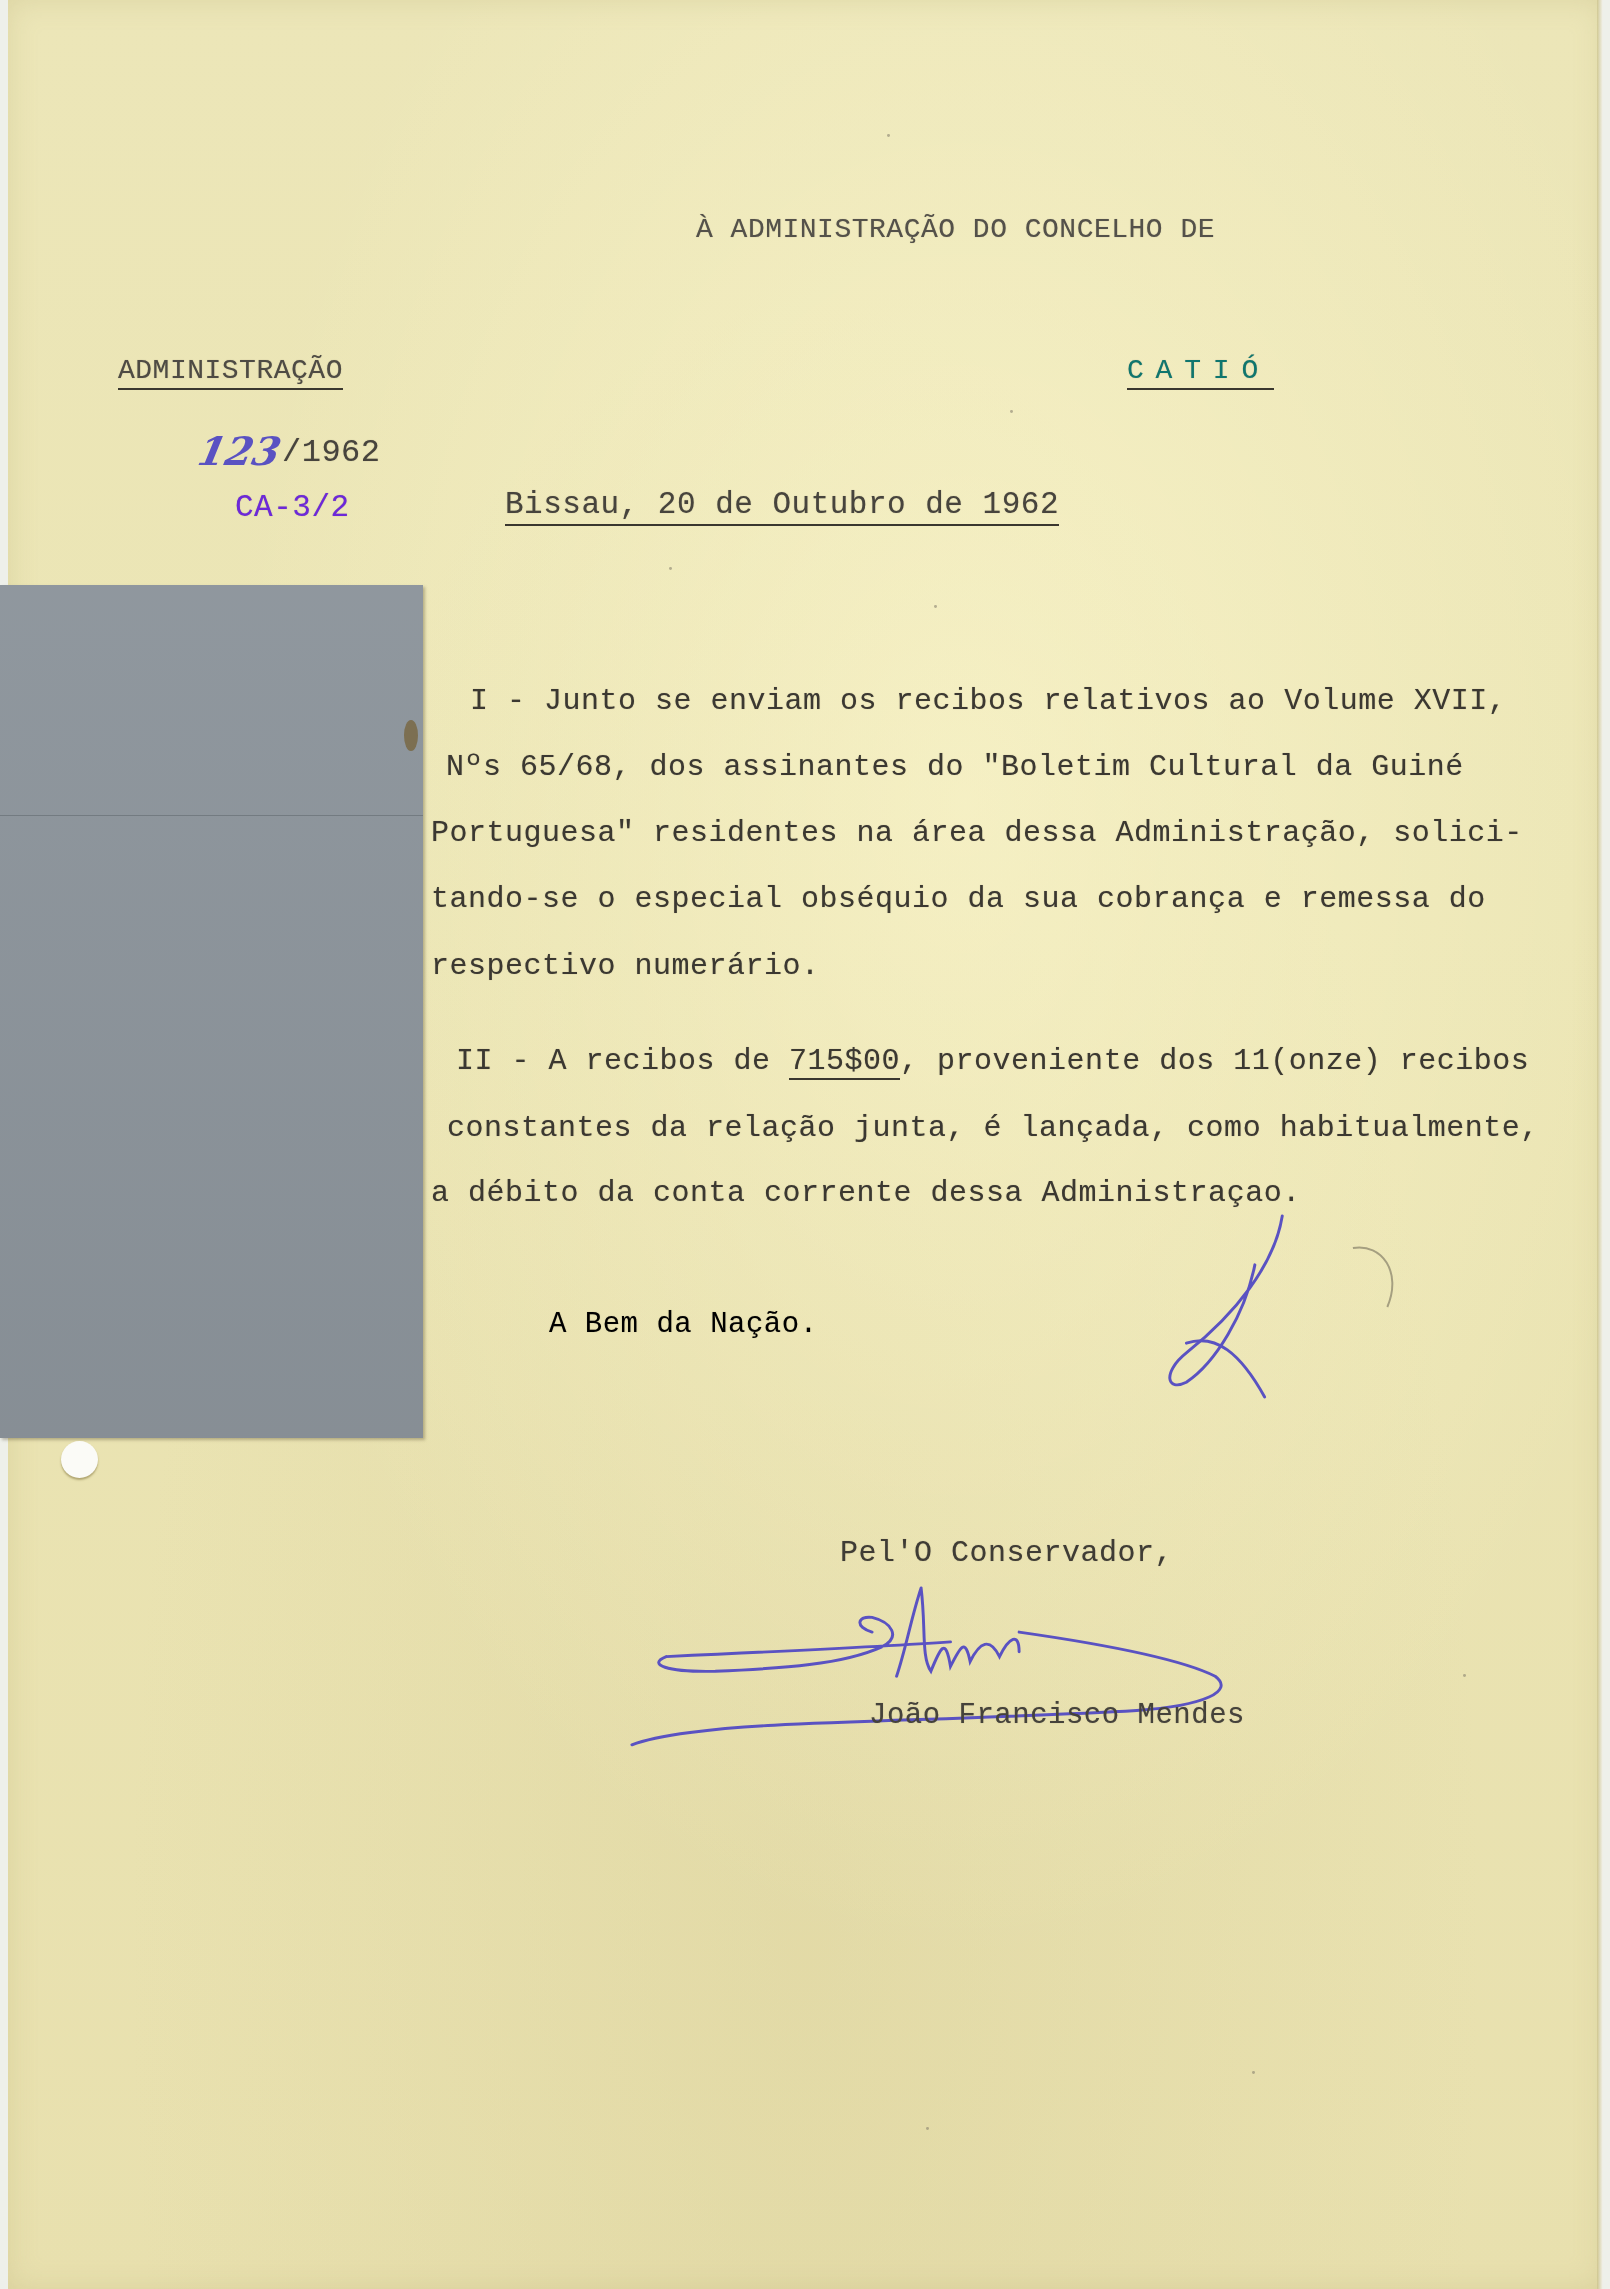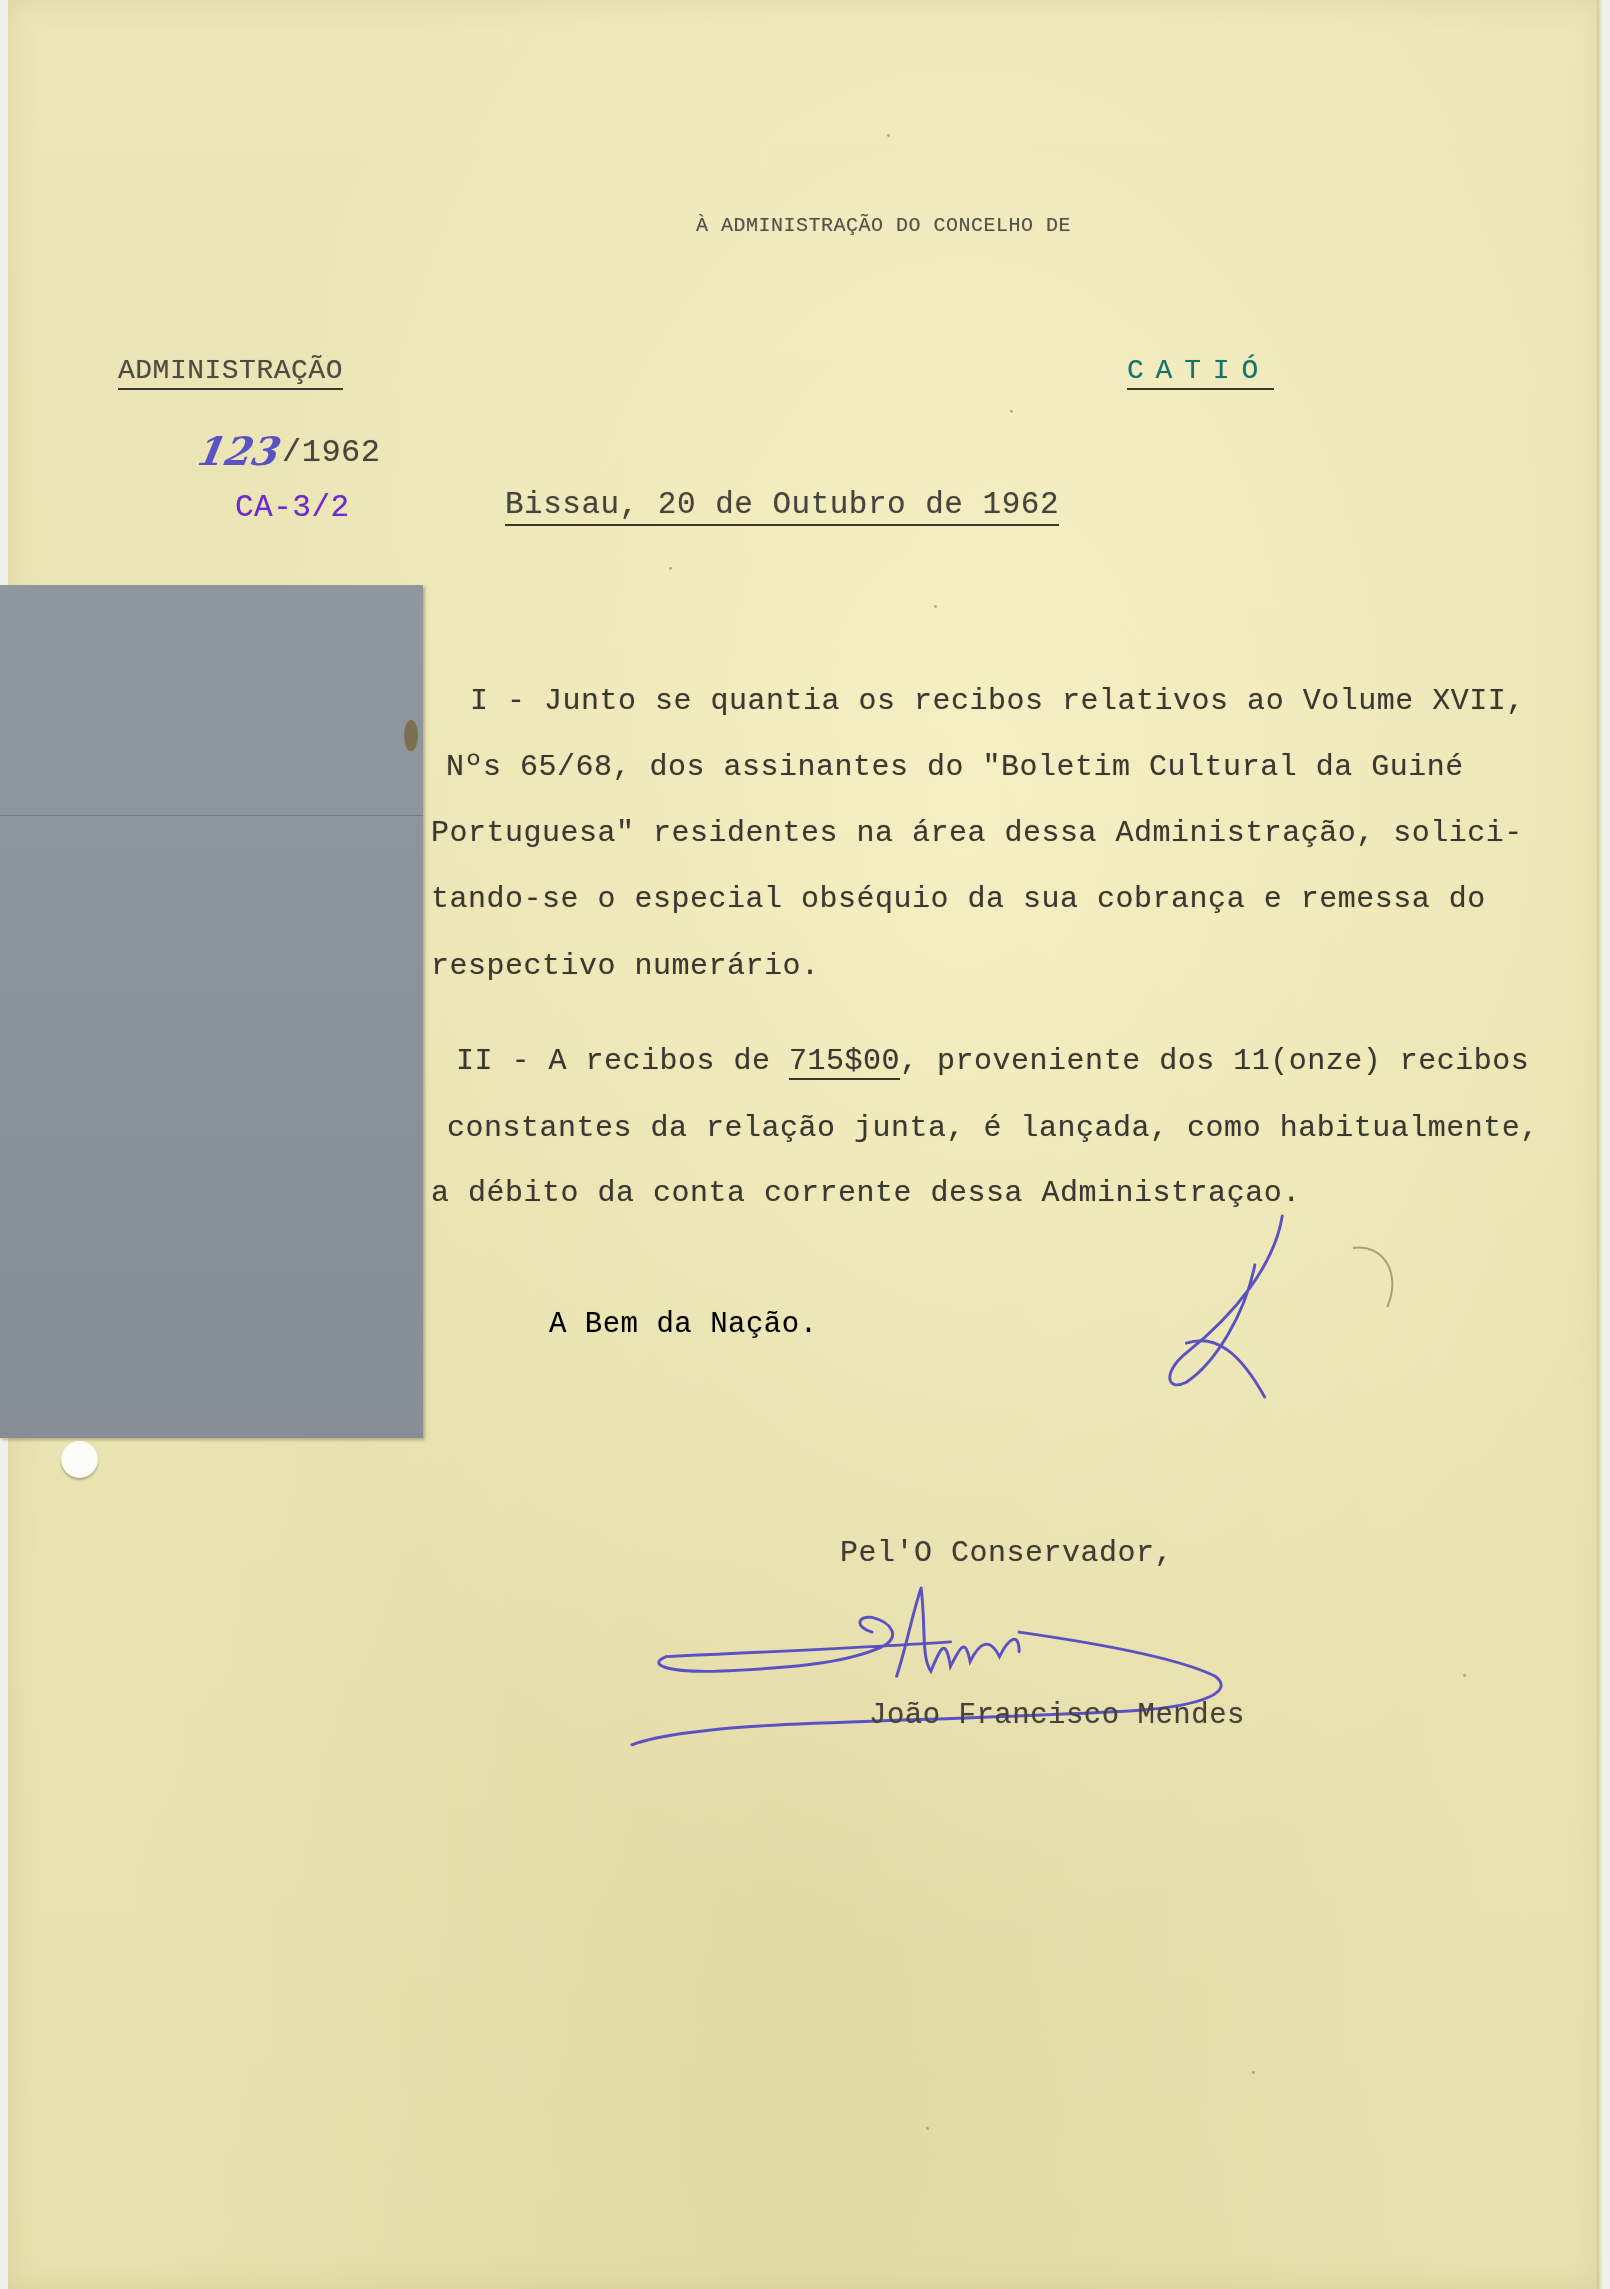--- a/index.html
+++ b/index.html
@@ -42,21 +42,21 @@
       white-space: nowrap;
       text-shadow: 0 0 1px rgba(60,55,45,0.35);
     }
     .underline {
       border-bottom: 2.9px solid #3a372f;
       padding-bottom: 2px;
     }
     .header-address {
       left: 696px;
       top: 214px;
-      font-size: 20px;
+      font-size: 28px;
       color: #54514a;
       font-family: Liberation Mono, monospace;
     }
     .dept-label {
       left: 118px;
       top: 355px;
       font-size: 28px;
       color: #4e4b44;
     }
     .place {
@@ -183,21 +183,21 @@
 <div class="type dept-label underline">ADMINISTRAÇÃO</div>
 
 <div class="type place underline">CATIÓ</div>
 
 <div class="ref-handwritten">123</div>
 <div class="type ref-number" style="left:282px;">/1962</div>
 <div class="type ref-code">CA-3/2</div>
 
 <div class="type date-line underline">Bissau, 20 de Outubro de 1962</div>
 
-<div class="type body-line" style="left:470px; top:684px;">I - Junto se quantia os recibos relativos ao Volume XVII,</div>
+<div class="type body-line" style="left:470px; top:684px;">I - Junto se enviam os recibos relativos ao Volume XVII,</div>
 <div class="type body-line" style="left:446px; top:750px;">Nºs 65/68, dos assinantes do "Boletim Cultural da Guiné</div>
 <div class="type body-line" style="left:431px; top:816px;">Portuguesa" residentes na área dessa Administração, solici-</div>
 <div class="type body-line" style="left:431px; top:882px;">tando-se o especial obséquio da sua cobrança e remessa  do</div>
 <div class="type body-line" style="left:431px; top:949px;">respectivo numerário.</div>
 
 <div class="type body-line" style="left:456px; top:1044px;">
   <span>II - A recibos de </span><span class="amount">715$00</span><span>, proveniente dos 11(onze) recibos</span>
 </div>
 <div class="type body-line" style="left:431px; top:1111px;margin-left:16px;">constantes da relação junta, é lançada, como habitualmente,</div>
 <div class="type body-line" style="left:431px; top:1176px;">a débito da conta corrente dessa Administraçao.</div>

